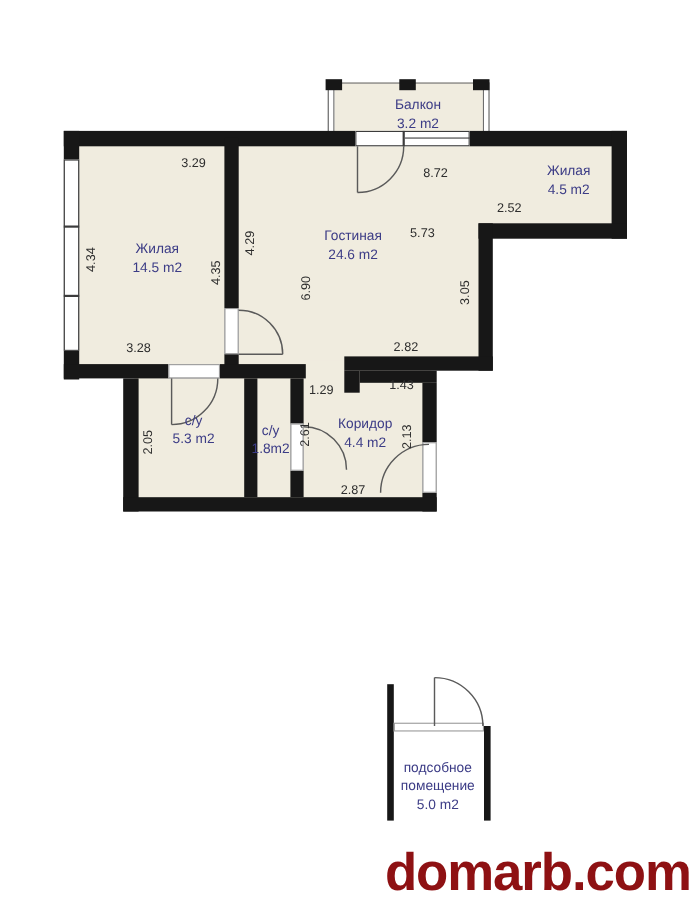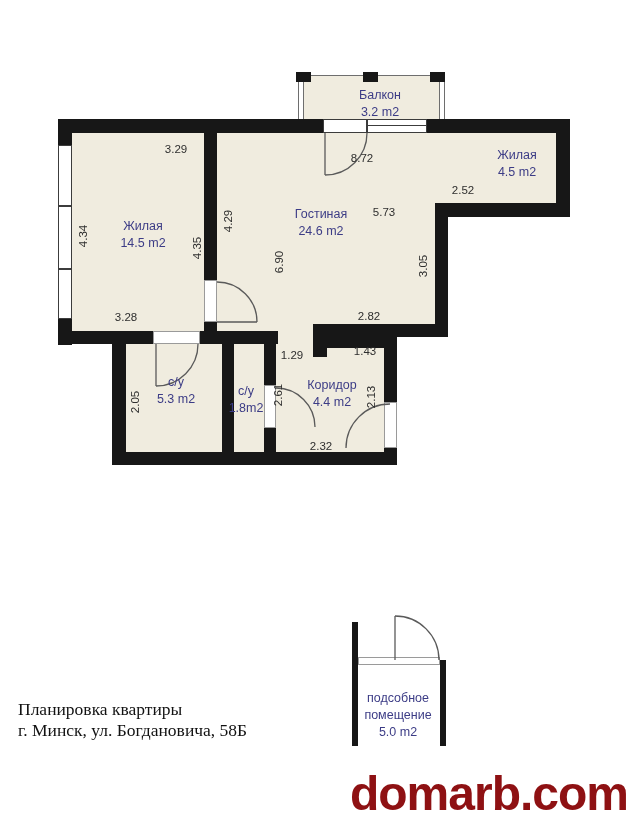--- a/index.html
+++ b/index.html
@@ -128,38 +128,34 @@
       </div>
       <div class="room-label" style="left: 332px; top: 394px;">
         <div>Коридор</div>
         <div>4.4 m2</div>
       </div>
       <div class="room-label wrap" style="left: 398px; top: 715px;">
         <div>подсобное помещение</div>
         <div>5.0 m2</div>
       </div>
       <div class="dim" style="left: 145px; top: 149px; margin-left: 31px;">3.29</div>
-      <div class="dim" style="left: 362px; top: 158px;">8.72</div>
+      <div class="dim" style="left: 396px; top: 158px;">8.72</div>
       <div class="dim" style="left: 463px; top: 190px;">2.52</div>
       <div class="dim" style="left: 384px; top: 212px;">5.73</div>
       <div class="dim v" style="left: 83px; top: 236px;">4.34</div>
       <div class="dim v" style="left: 228px; top: 221px;">4.29</div>
       <div class="dim v" style="left: 197px; top: 248px;">4.35</div>
       <div class="dim v" style="left: 279px; top: 262px;">6.90</div>
       <div class="dim v" style="left: 423px; top: 266px;">3.05</div>
       <div class="dim" style="left: 126px; top: 317px;">3.28</div>
       <div class="dim" style="left: 369px; top: 316px;">2.82</div>
       <div class="dim" style="left: 292px; top: 355px;">1.29</div>
       <div class="dim" style="left: 365px; top: 351px;">1.43</div>
       <div class="dim v" style="left: 135px; top: 402px;">2.05</div>
       <div class="dim v" style="left: 278px; top: 395px;">2.61</div>
       <div class="dim v" style="left: 371px; top: 397px;">2.13</div>
-      <div class="dim" style="left: 321px; top: 446px;">2.32</div>
+      <div class="dim" style="left: 321px; top: 446px;">2.87</div>
     </div>
 
-  <div id="footer">
-    <div>Планировка квартиры</div>
-    <div>г. Минск, ул. Богдановича, 58Б</div>
-  </div>
 
   <div id="watermark">domarb.com</div>
 
 </div>
 
 </body></html>

